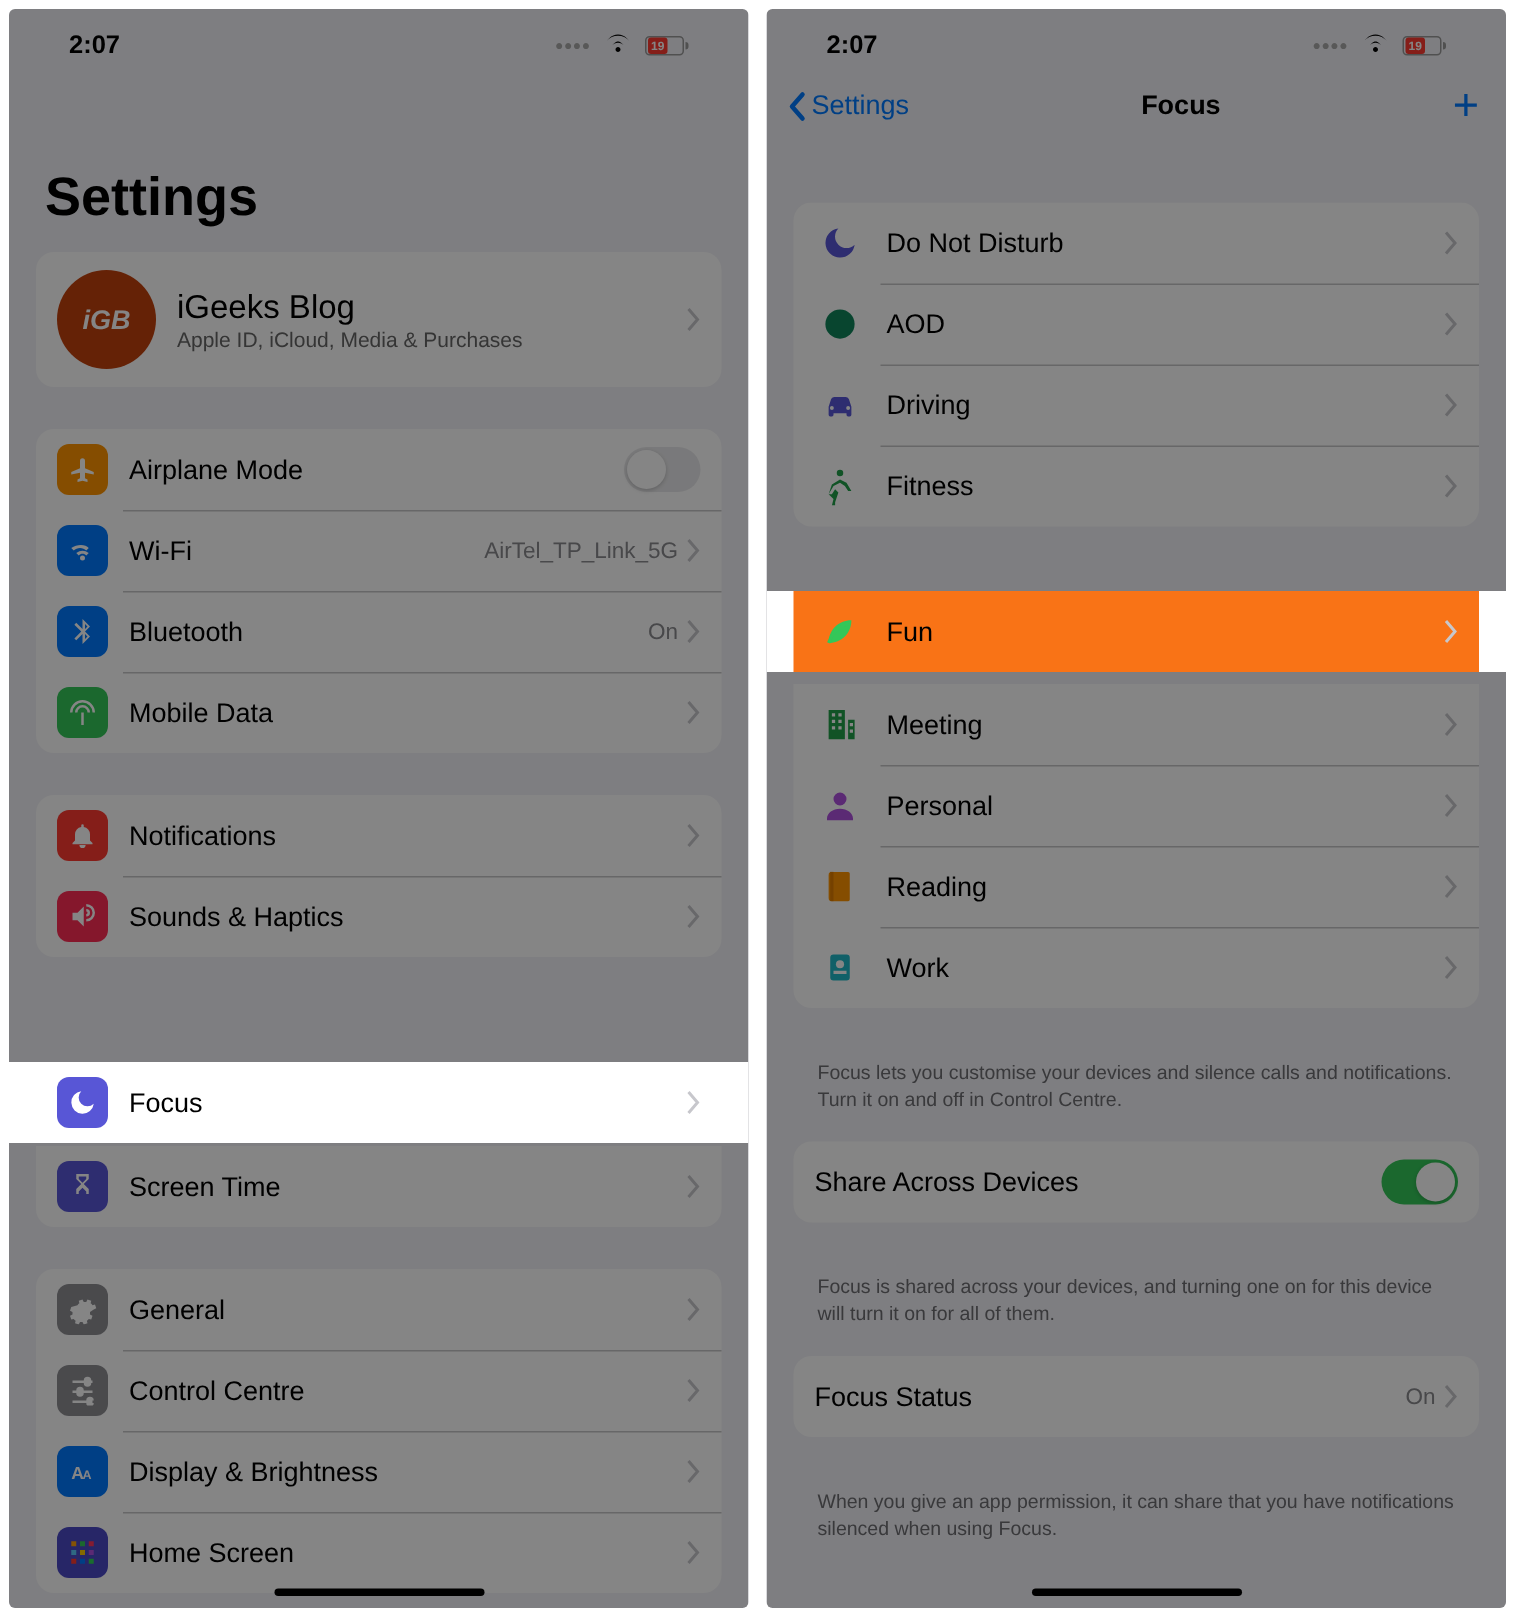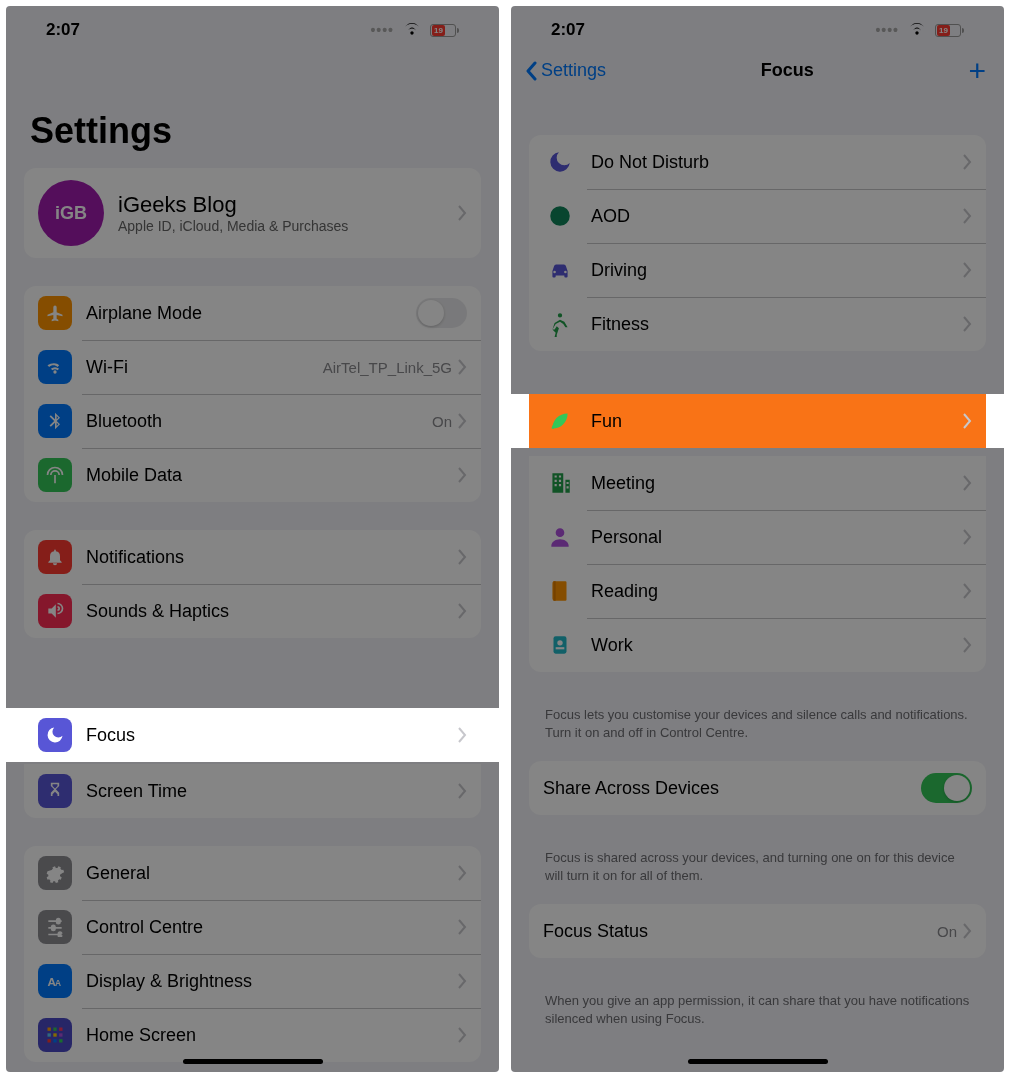--- a/index.html
+++ b/index.html
@@ -98,21 +98,21 @@
   .chevron { color:#c7c7cc; font-size:14px; }
   .chevron svg { width:9px; height:16px; display:block;}
   .switch {
     width: 51px; height: 30px; border-radius: 15px; background:#e9e9eb; position:relative;
   }
   .switch .knob { position:absolute; top:2px; width:26px; height:26px; background:#fff; border-radius:50%; box-shadow:0 1px 3px rgba(0,0,0,0.2);}
   .switch.off .knob { left:2px; }
   .switch.on { background:#34c759; }
   .switch.on .knob { right:2px; }
   .profile-row { padding: 12px 14px; }
-  .avatar { width:66px; height:66px; border-radius:50%; background:#a21caf; color:#fff; display:flex; align-items:center; justify-content:center; font-weight:800; font-size:18px; margin-right:14px;}
+  .avatar { width:66px; height:66px; border-radius:50%; background:#c2410c; color:#fff; display:flex; align-items:center; justify-content:center; font-weight:800; font-size:18px; margin-right:14px;font-style:italic;}
   .profile-text .name { font-size:22px; font-weight:400; }
   .profile-text .sub { font-size:14px; color:#666; }
   .navbar {
     display:flex; align-items:center; justify-content:space-between;
     padding: 10px 18px 14px 14px;
     font-size:18px;
   }
   .nav-back { color:#007aff; display:flex; align-items:center; gap:4px; font-size:18px;}
   .nav-title { font-weight:600; font-size:18px;}
   .nav-add { color:#007aff; font-size:30px; font-weight:300; line-height:20px;}

